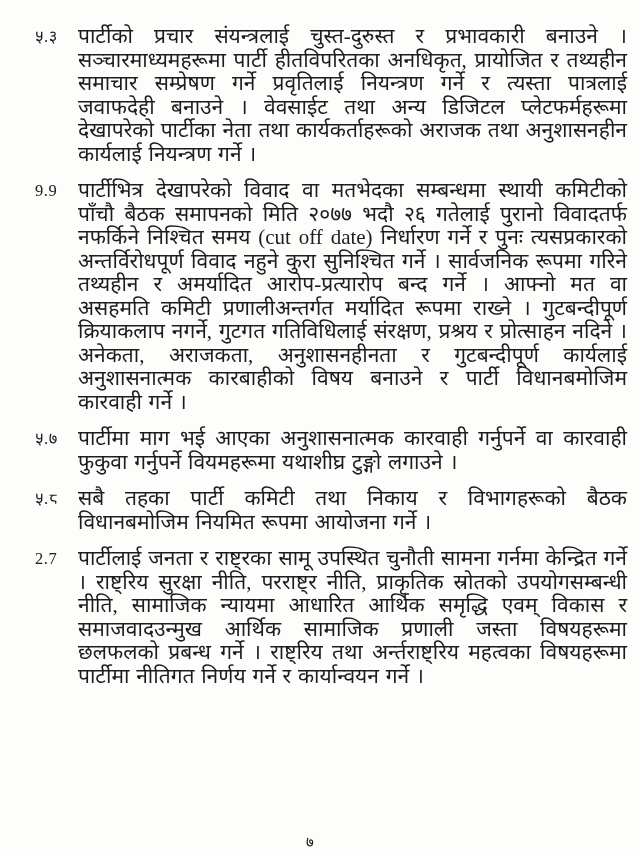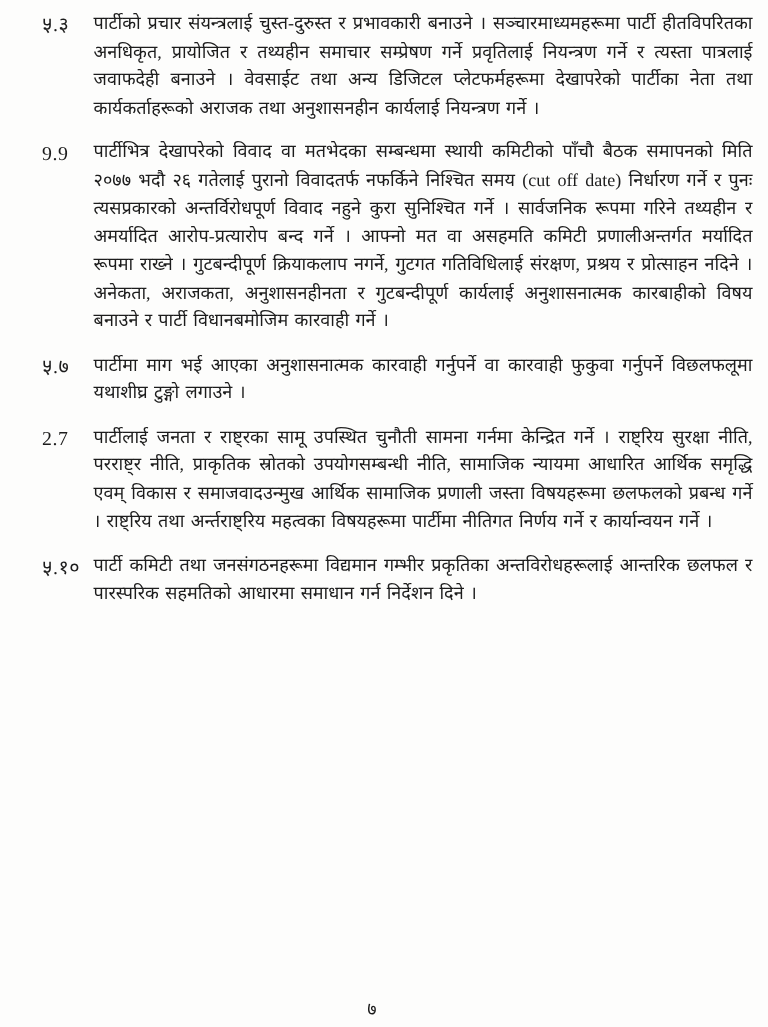--- a/index.html
+++ b/index.html
@@ -9,21 +9,21 @@
   }
   .page {
     position: relative;
     width: 640px;
     height: 856px;
     margin: 0 auto;
     background: #fdfdfc;
     color: #1c1c1c;
     font-family: "Liberation Serif", "DejaVu Serif", serif;
     box-sizing: border-box;
-    padding: 9px 13px 0 35px;
+    padding: 25px 13px 0 35px;
     overflow: hidden;
   }
   .items {
     list-style: none;
     margin: 0;
     padding: 0;
   }
   .item {
     display: grid;
     grid-template-columns: 43px 1fr;
@@ -31,21 +31,21 @@
     margin: 0 0 13px 0;
   }
   .num {
     font-size: 16.5px;
     line-height: 23.5px;
     white-space: nowrap;
     letter-spacing: 0.5px;
   }
   .txt {
     margin: 0;
-    font-size: 15px;
+    font-size: 21px;
     line-height: 23.5px;
     text-align: justify;
     text-justify: inter-word;
     word-spacing: 1.5px;
   }
   .page-number {
     position: absolute;
     left: 0;
     right: 20px;
     bottom: 6px;
@@ -62,25 +62,25 @@
     <li class="item">
       <span class="num">५.३</span>
       <p class="txt">पार्टीको प्रचार संयन्त्रलाई चुस्त-दुरुस्त र प्रभावकारी बनाउने । सञ्चारमाध्यमहरूमा पार्टी हीतविपरितका अनधिकृत, प्रायोजित र तथ्यहीन समाचार सम्प्रेषण गर्ने प्रवृतिलाई नियन्त्रण गर्ने र त्यस्ता पात्रलाई जवाफदेही बनाउने । वेवसाईट तथा अन्य डिजिटल प्लेटफर्महरूमा देखापरेको पार्टीका नेता तथा कार्यकर्ताहरूको अराजक तथा अनुशासनहीन कार्यलाई नियन्त्रण गर्ने ।</p>
     </li>
     <li class="item">
       <span class="num">9.9</span>
       <p class="txt">पार्टीभित्र देखापरेको विवाद वा मतभेदका सम्बन्धमा स्थायी कमिटीको पाँचौ बैठक समापनको मिति २०७७ भदौ २६ गतेलाई पुरानो विवादतर्फ नफर्किने निश्चित समय (cut off date) निर्धारण गर्ने र पुनः त्यसप्रकारको अन्तर्विरोधपूर्ण विवाद नहुने कुरा सुनिश्चित गर्ने । सार्वजनिक रूपमा गरिने तथ्यहीन र अमर्यादित आरोप-प्रत्यारोप बन्द गर्ने । आफ्नो मत वा असहमति कमिटी प्रणालीअन्तर्गत मर्यादित रूपमा राख्ने । गुटबन्दीपूर्ण क्रियाकलाप नगर्ने, गुटगत गतिविधिलाई संरक्षण, प्रश्रय र प्रोत्साहन नदिने । अनेकता, अराजकता, अनुशासनहीनता र गुटबन्दीपूर्ण कार्यलाई अनुशासनात्मक कारबाहीको विषय बनाउने र पार्टी विधानबमोजिम कारवाही गर्ने ।</p>
     </li>
     <li class="item">
       <span class="num">५.७</span>
-      <p class="txt">पार्टीमा माग भई आएका अनुशासनात्मक कारवाही गर्नुपर्ने वा कारवाही फुकुवा गर्नुपर्ने विछलफलूमा यथाशीघ्र टुङ्गो लगाउने ।</p>
+      <p class="txt">पार्टीमा माग भई आएका अनुशासनात्मक कारवाही गर्नुपर्ने वा कारवाही फुकुवा गर्नुपर्ने वियमहरूमा यथाशीघ्र टुङ्गो लगाउने ।</p>
+    </li>
+    <li class="item">
+      <span class="num">५.८</span>
+      <p class="txt">सबै तहका पार्टी कमिटी तथा निकाय र विभागहरूको बैठक विधानबमोजिम नियमित रूपमा आयोजना गर्ने ।</p>
     </li>
     <li class="item">
       <span class="num">2.7</span>
       <p class="txt">पार्टीलाई जनता र राष्ट्रका सामू उपस्थित चुनौती सामना गर्नमा केन्द्रित गर्ने । राष्ट्रिय सुरक्षा नीति, परराष्ट्र नीति, प्राकृतिक स्रोतको उपयोगसम्बन्धी नीति, सामाजिक न्यायमा आधारित आर्थिक समृद्धि एवम् विकास र समाजवादउन्मुख आर्थिक सामाजिक प्रणाली जस्ता विषयहरूमा छलफलको प्रबन्ध गर्ने । राष्ट्रिय तथा अर्न्तराष्ट्रिय महत्वका विषयहरूमा पार्टीमा नीतिगत निर्णय गर्ने र कार्यान्वयन गर्ने ।</p>
-    </li>
-    <li class="item">
-      <span class="num">५.१०</span>
-      <p class="txt">पार्टी कमिटी तथा जनसंगठनहरूमा विद्यमान गम्भीर प्रकृतिका अन्तविरोधहरूलाई आन्तरिक छलफल र पारस्परिक सहमतिको आधारमा समाधान गर्न निर्देशन दिने ।</p>
     </li>
   </ol>
   <div class="page-number">७</div>
 </div>
 
 </body></html>

